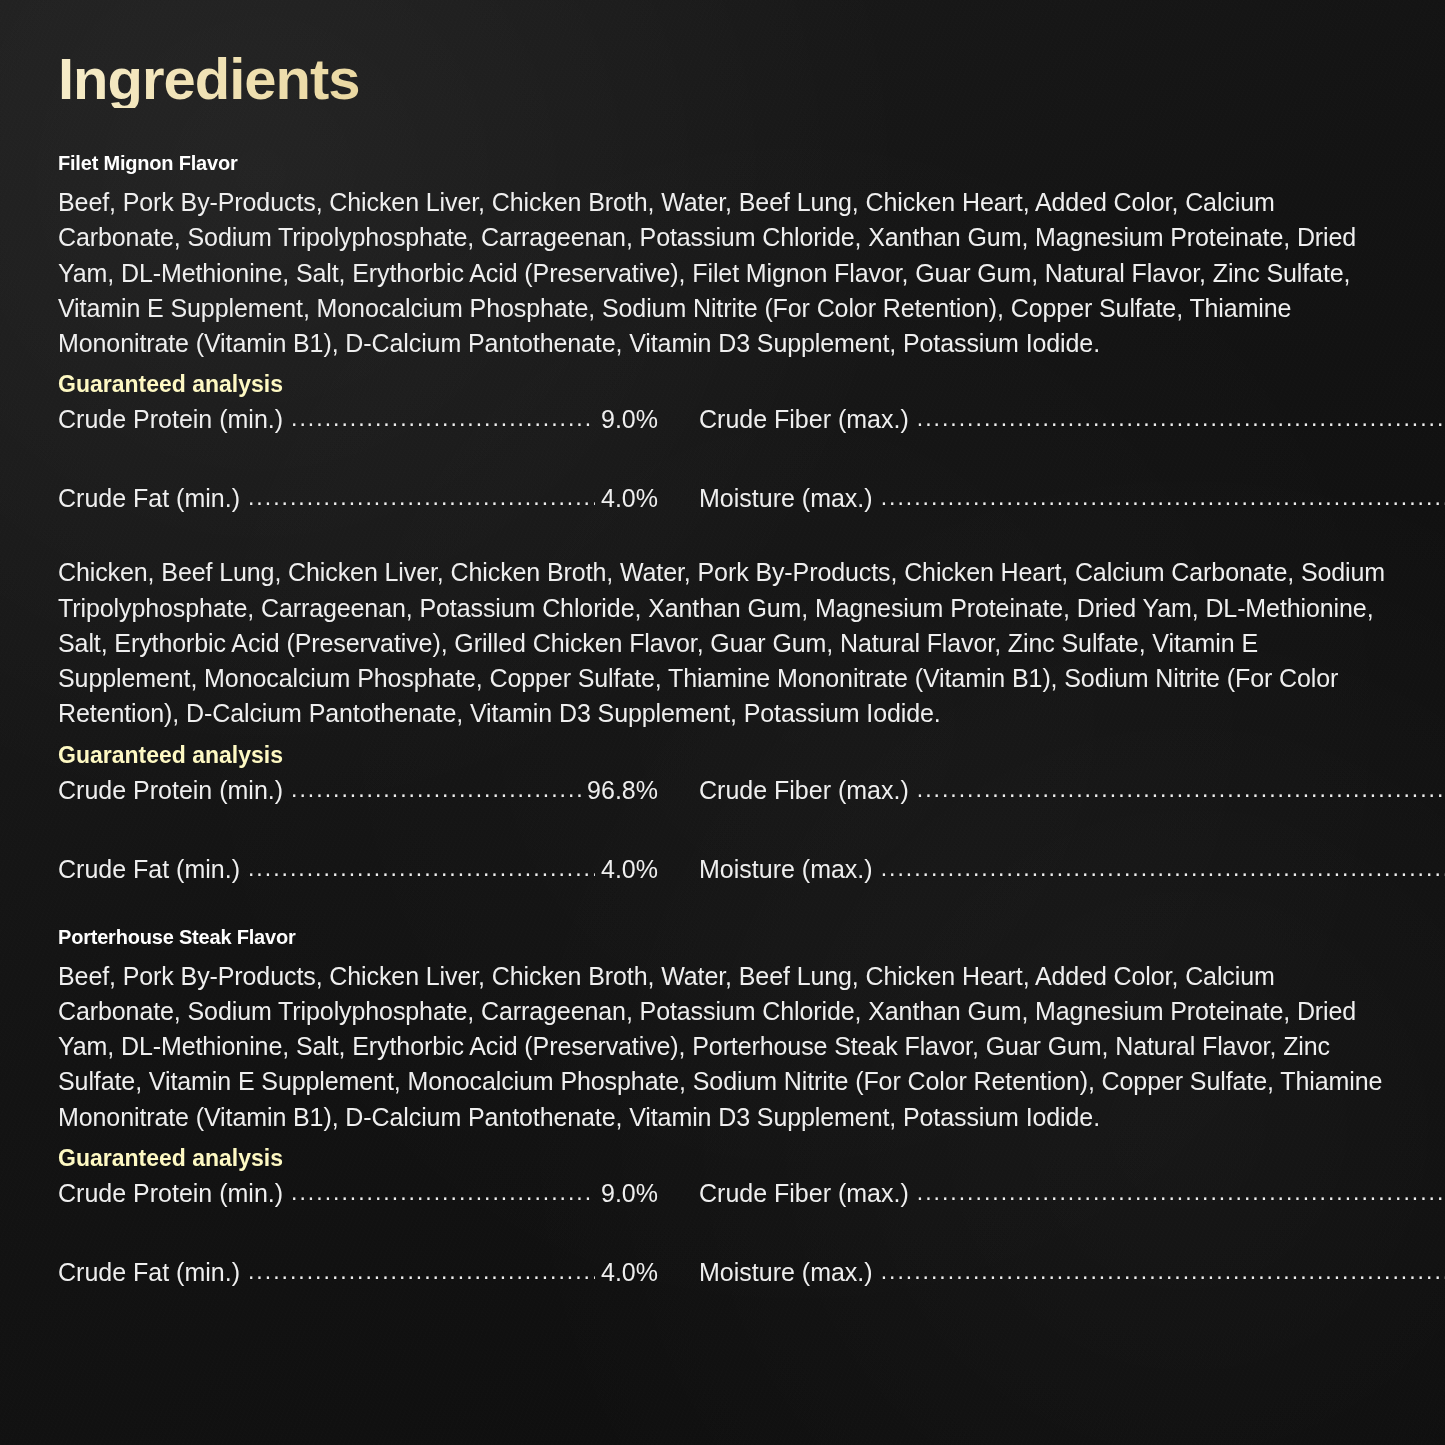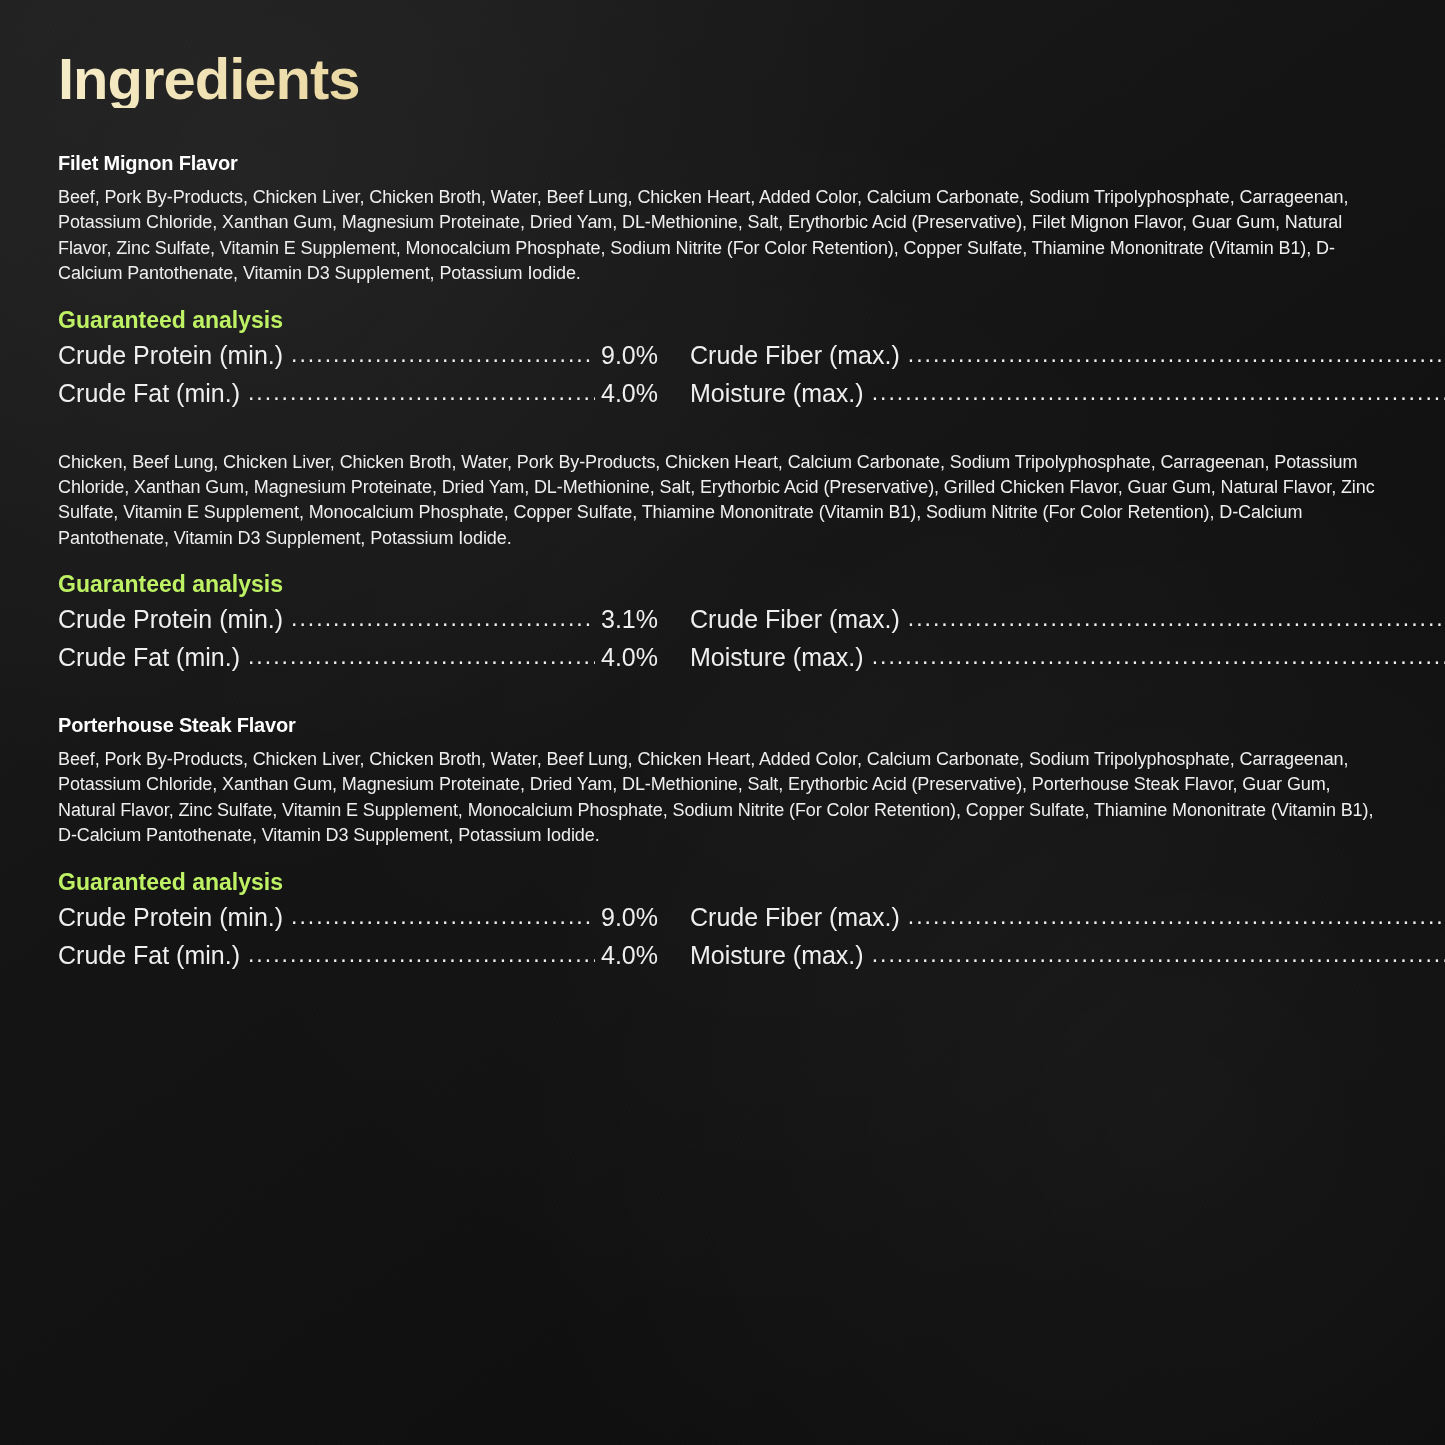--- a/index.html
+++ b/index.html
@@ -57,38 +57,38 @@
   }
   .flavor-name {
     color: #ffffff;
     font-size: 20px;
     font-weight: bold;
     letter-spacing: -0.2px;
     margin-bottom: 10px;
   }
   .ingredients-text {
     color: #efefef;
-    font-size: 18px;
+    font-size: 25px;
     line-height: 1.41;
     letter-spacing: -0.1px;
     font-weight: normal;
     margin-bottom: 10px;
   }
   .ga-heading {
-    color: #bef264;
+    color: #fef9c3;
     font-size: 23px;
     font-weight: bold;
     margin-bottom: 2px;
-    margin-top: 20px;
   }
   .ga-grid {
     display: grid;
     grid-template-columns: 600px 1fr;
     column-gap: 32px;
     row-gap: 0px;
+    gap: 41px;
   }
   .ga-row {
     display: flex;
     align-items: baseline;
     color: #efefef;
     font-size: 25px;
     line-height: 1.52;
     white-space: nowrap;
   }
   .ga-label { flex: 0 0 auto; }
@@ -148,21 +148,21 @@
     </div>
   </div>
 
   <div class="section section-2">
     <div class="ingredients-text">Chicken, Beef Lung, Chicken Liver, Chicken Broth, Water, Pork By-Products, Chicken Heart, Calcium Carbonate, Sodium Tripolyphosphate, Carrageenan, Potassium Chloride, Xanthan Gum, Magnesium Proteinate, Dried Yam, DL-Methionine, Salt, Erythorbic Acid (Preservative), Grilled Chicken Flavor, Guar Gum, Natural Flavor, Zinc Sulfate, Vitamin E Supplement, Monocalcium Phosphate, Copper Sulfate, Thiamine Mononitrate (Vitamin B1), Sodium Nitrite (For Color Retention), D-Calcium Pantothenate, Vitamin D3 Supplement, Potassium Iodide.</div>
     <div class="ga-heading">Guaranteed analysis</div>
     <div class="ga-grid">
       <div class="ga-row">
         <span class="ga-label">Crude Protein (min.)</span>
         <span class="ga-dots"></span>
-        <span class="ga-value">3.1%</span>
+        <span class="ga-value">96.8%</span>
       </div>
       <div class="ga-row">
         <span class="ga-label">Crude Fiber (max.)</span>
         <span class="ga-dots"></span>
 
       </div>
       <div class="ga-row">
         <span class="ga-label">Crude Fat (min.)</span>
         <span class="ga-dots"></span>
         <span class="ga-value">4.0%</span>

